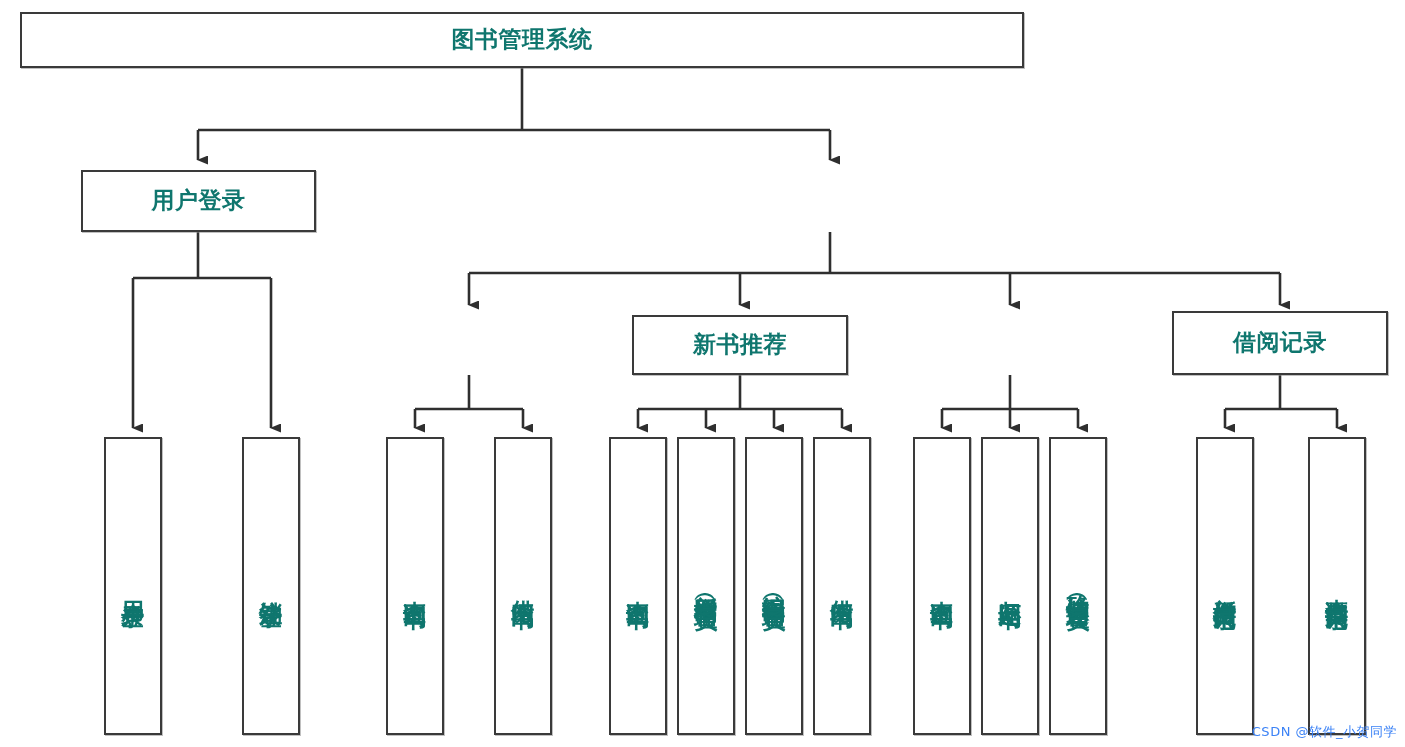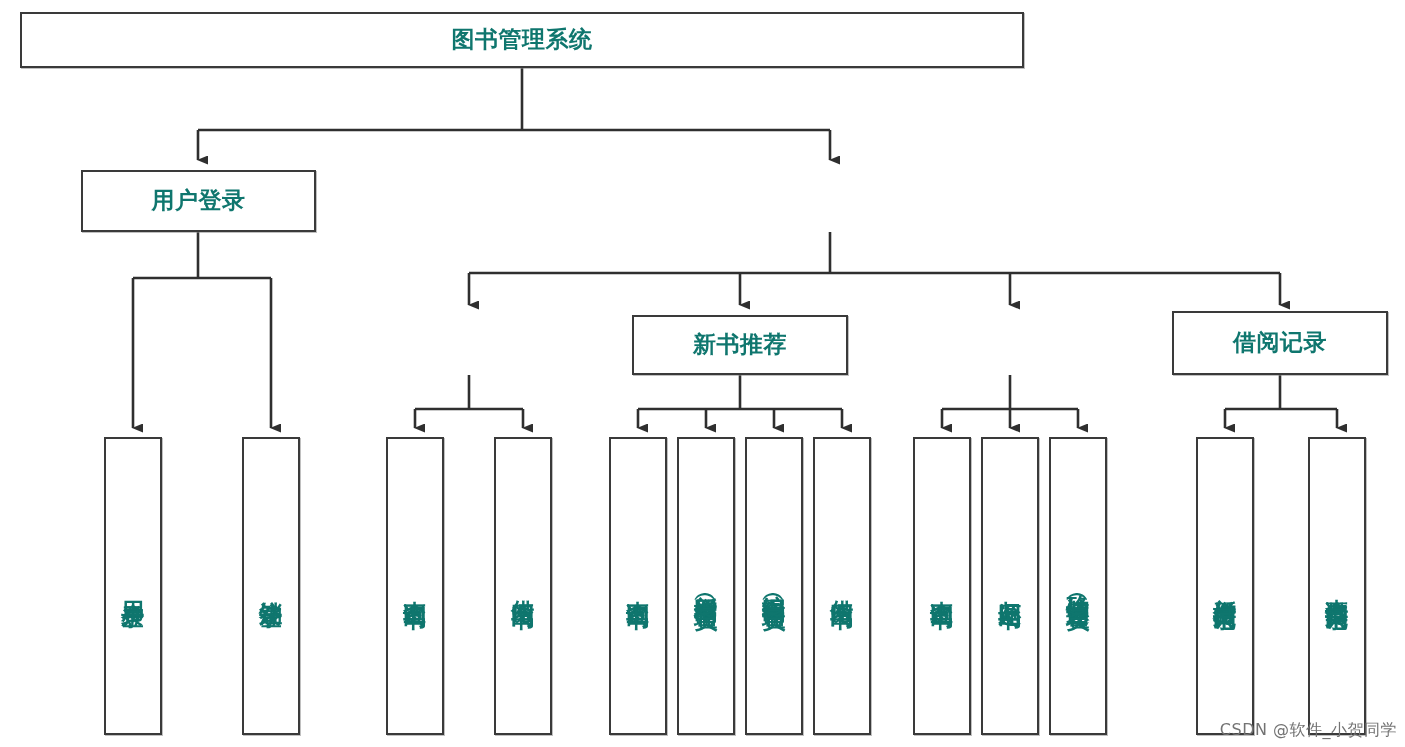--- a/index.html
+++ b/index.html
@@ -59,22 +59,22 @@
     text-orientation: upright;
     font-size: 23px;
     line-height: 1.16;
     letter-spacing: 2px;
     max-height: 272px;
   }
   #watermark {
     position: absolute;
     right: 8px;
     bottom: 6px;
-    font-size: 16px;
-    color: #737373;
+    font-size: 13px;
+    color: #3b82f6;
     letter-spacing: 0.5px;
     white-space: nowrap;
     user-select: none;
   }
 </style>
 </head>
 <body>
 
 <div id="diagram-root">
 

